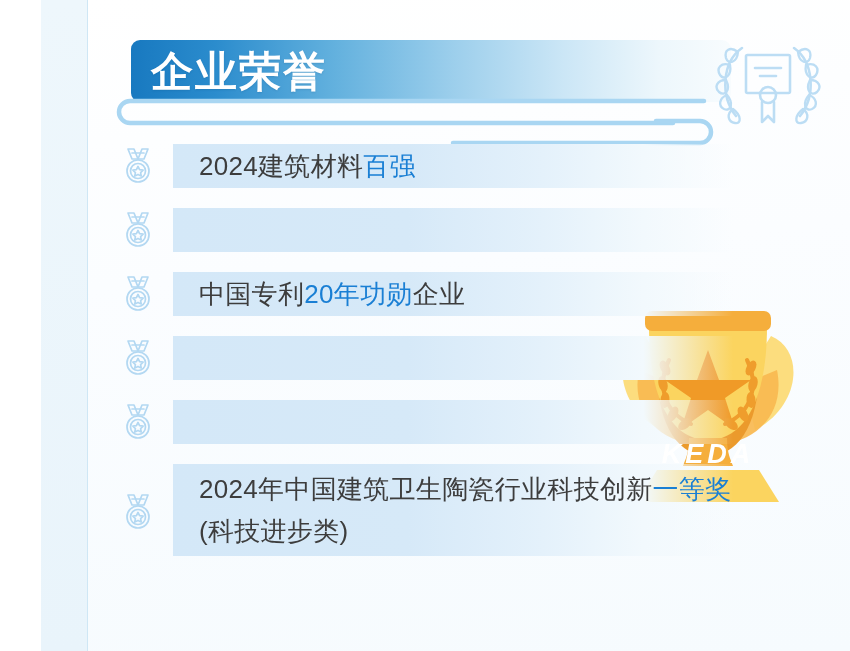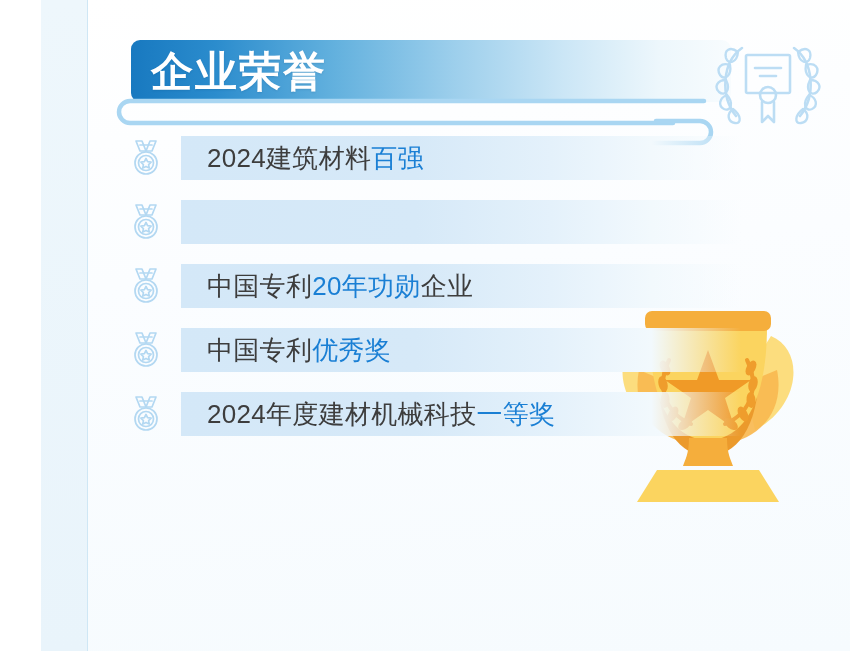--- a/index.html
+++ b/index.html
@@ -74,21 +74,21 @@
   .emblem{
     position:absolute;
     right:22px;top:32px;
     width:120px;height:104px;
     opacity:.95;
   }
 
   
   .list{
     position:absolute;
-    left:0;top:136px;right:0;padding-left:8px;
+    left:0;top:144px;right:0;
   }
   .row{
     position:relative;
     height:44px;
     margin-bottom:20px;
   }
   .row.tall{height:92px;}
   .row .band{
     position:absolute;
     left:85px;top:0;
@@ -224,20 +224,21 @@
           <ellipse cx="170" cy="96" rx="4.5" ry="8" transform="rotate(14 170 96)"></ellipse>
           <ellipse cx="168" cy="112" rx="4.5" ry="8" transform="rotate(-4 168 112)"></ellipse>
           <ellipse cx="160" cy="126" rx="4.5" ry="8" transform="rotate(-28 160 126)"></ellipse>
           <ellipse cx="148" cy="136" rx="4.5" ry="8" transform="rotate(-52 148 136)"></ellipse>
         </g>
 
         <path d="M 106 150 C 106 166 102 172 100 178 L 150 178 C 148 172 144 166 144 150 Z" fill="#f5ae3c"></path>
 
         <path d="M 74 182 L 176 182 L 196 214 L 54 214 Z" fill="#fbd45f"></path>
       </svg>
+      <div class="keda">KEDA</div>
     </div>
 
     <div class="list" id="honor-list">
         <div class="row">
           <div class="band"></div>
           <div class="medal"><svg viewBox="0 0 34 38">
   <g fill="none" stroke="#b3d8f2" stroke-width="1.7" stroke-linejoin="round" stroke-linecap="round">
     <path d="M 7 2 L 13 2 L 17 12 L 11 12 Z"></path>
     <path d="M 27 2 L 21 2 L 17 12 L 23 12 Z"></path>
     <line x1="11" y1="6" x2="23" y2="6"></line>
@@ -284,36 +285,47 @@
           <div class="medal"><svg viewBox="0 0 34 38">
   <g fill="none" stroke="#b3d8f2" stroke-width="1.7" stroke-linejoin="round" stroke-linecap="round">
     <path d="M 7 2 L 13 2 L 17 12 L 11 12 Z"></path>
     <path d="M 27 2 L 21 2 L 17 12 L 23 12 Z"></path>
     <line x1="11" y1="6" x2="23" y2="6"></line>
     <circle cx="17" cy="24" r="11"></circle>
     <circle cx="17" cy="24" r="7.5"></circle>
     <path d="M 17 19.5 L 18.6 22.7 L 22.1 23.2 L 19.6 25.6 L 20.2 29 L 17 27.4 L 13.8 29 L 14.4 25.6 L 11.9 23.2 L 15.4 22.7 Z"></path>
   </g>
             </svg></div>
+        </div>
+        <div class="row">
+          <div class="band"></div>
+          <div class="medal"><svg viewBox="0 0 34 38">
+  <g fill="none" stroke="#b3d8f2" stroke-width="1.7" stroke-linejoin="round" stroke-linecap="round">
+    <path d="M 7 2 L 13 2 L 17 12 L 11 12 Z"></path>
+    <path d="M 27 2 L 21 2 L 17 12 L 23 12 Z"></path>
+    <line x1="11" y1="6" x2="23" y2="6"></line>
+    <circle cx="17" cy="24" r="11"></circle>
+    <circle cx="17" cy="24" r="7.5"></circle>
+    <path d="M 17 19.5 L 18.6 22.7 L 22.1 23.2 L 19.6 25.6 L 20.2 29 L 17 27.4 L 13.8 29 L 14.4 25.6 L 11.9 23.2 L 15.4 22.7 Z"></path>
+  </g>
+            </svg></div>
+        </div>
+        <div class="row tall">
+          <div class="band"></div>
+          <div class="medal"><svg viewBox="0 0 34 38">
+  <g fill="none" stroke="#b3d8f2" stroke-width="1.7" stroke-linejoin="round" stroke-linecap="round">
+    <path d="M 7 2 L 13 2 L 17 12 L 11 12 Z"></path>
+    <path d="M 27 2 L 21 2 L 17 12 L 23 12 Z"></path>
+    <line x1="11" y1="6" x2="23" y2="6"></line>
+    <circle cx="17" cy="24" r="11"></circle>
+    <circle cx="17" cy="24" r="7.5"></circle>
+    <path d="M 17 19.5 L 18.6 22.7 L 22.1 23.2 L 19.6 25.6 L 20.2 29 L 17 27.4 L 13.8 29 L 14.4 25.6 L 11.9 23.2 L 15.4 22.7 Z"></path>
+  </g>
+            </svg></div>
           <div class="txt">
-            <div><span>中国专利</span><span class="hl">优秀奖</span></div>
-          </div>
-        </div>
-        <div class="row">
-          <div class="band"></div>
-          <div class="medal"><svg viewBox="0 0 34 38">
-  <g fill="none" stroke="#b3d8f2" stroke-width="1.7" stroke-linejoin="round" stroke-linecap="round">
-    <path d="M 7 2 L 13 2 L 17 12 L 11 12 Z"></path>
-    <path d="M 27 2 L 21 2 L 17 12 L 23 12 Z"></path>
-    <line x1="11" y1="6" x2="23" y2="6"></line>
-    <circle cx="17" cy="24" r="11"></circle>
-    <circle cx="17" cy="24" r="7.5"></circle>
-    <path d="M 17 19.5 L 18.6 22.7 L 22.1 23.2 L 19.6 25.6 L 20.2 29 L 17 27.4 L 13.8 29 L 14.4 25.6 L 11.9 23.2 L 15.4 22.7 Z"></path>
-  </g>
-            </svg></div>
-          <div class="txt">
-            <div><span>2024年度建材机械科技</span><span class="hl">一等奖</span></div>
+            <div><span>2024年中国建筑卫生陶瓷行业科技创新</span><span class="hl">一等奖</span></div>
+            <div><span>(科技进步类)</span></div>
           </div>
         </div>
       </div>
 
   </div>
 </div>
 
 </body></html>

